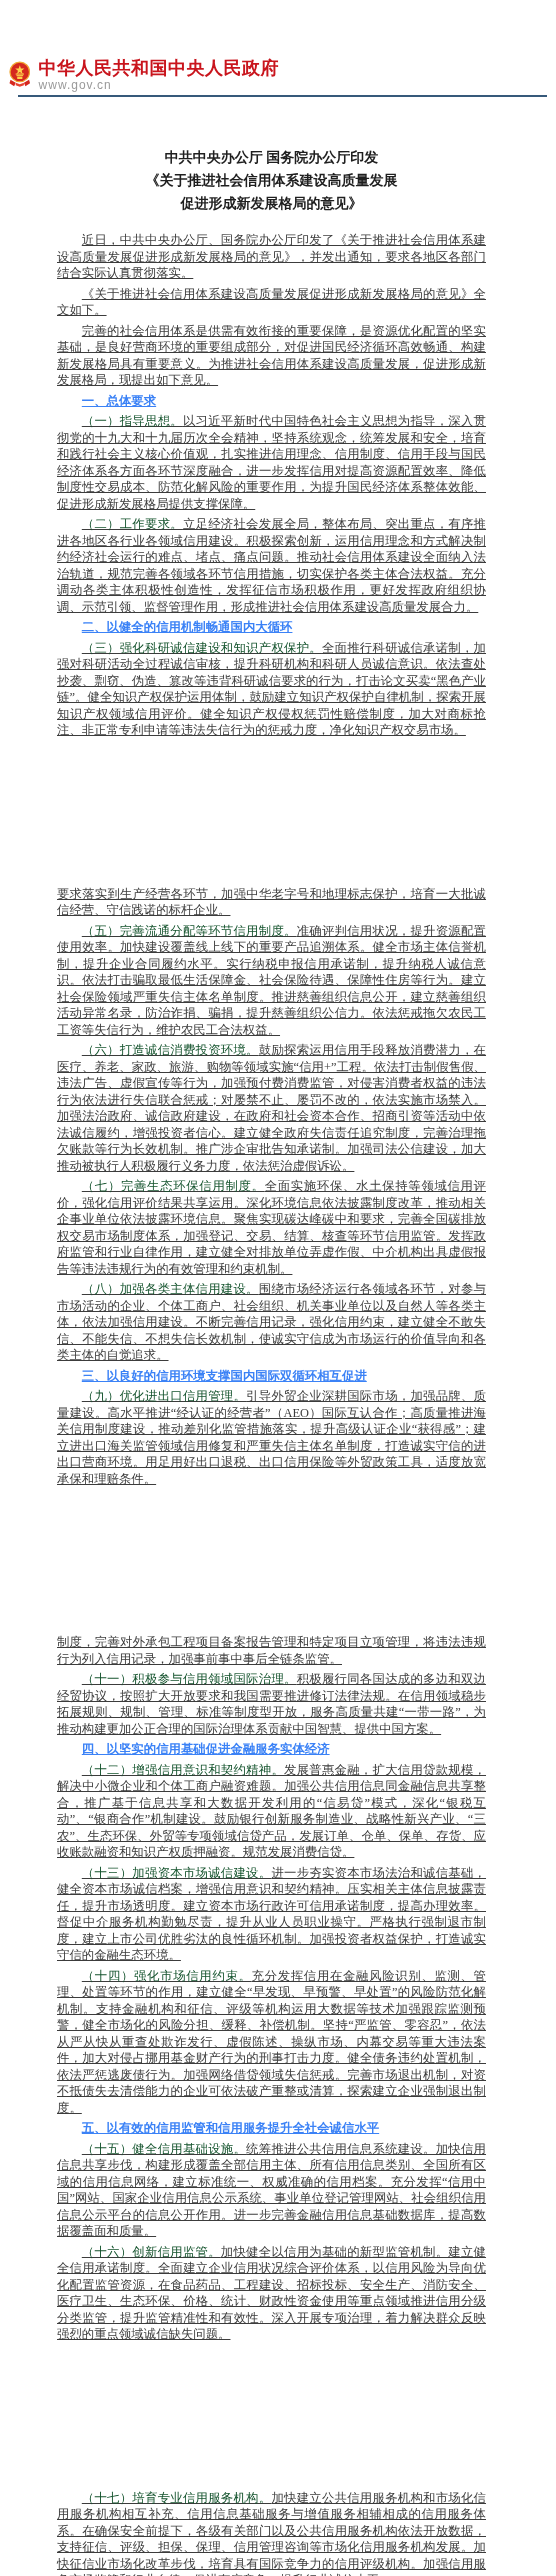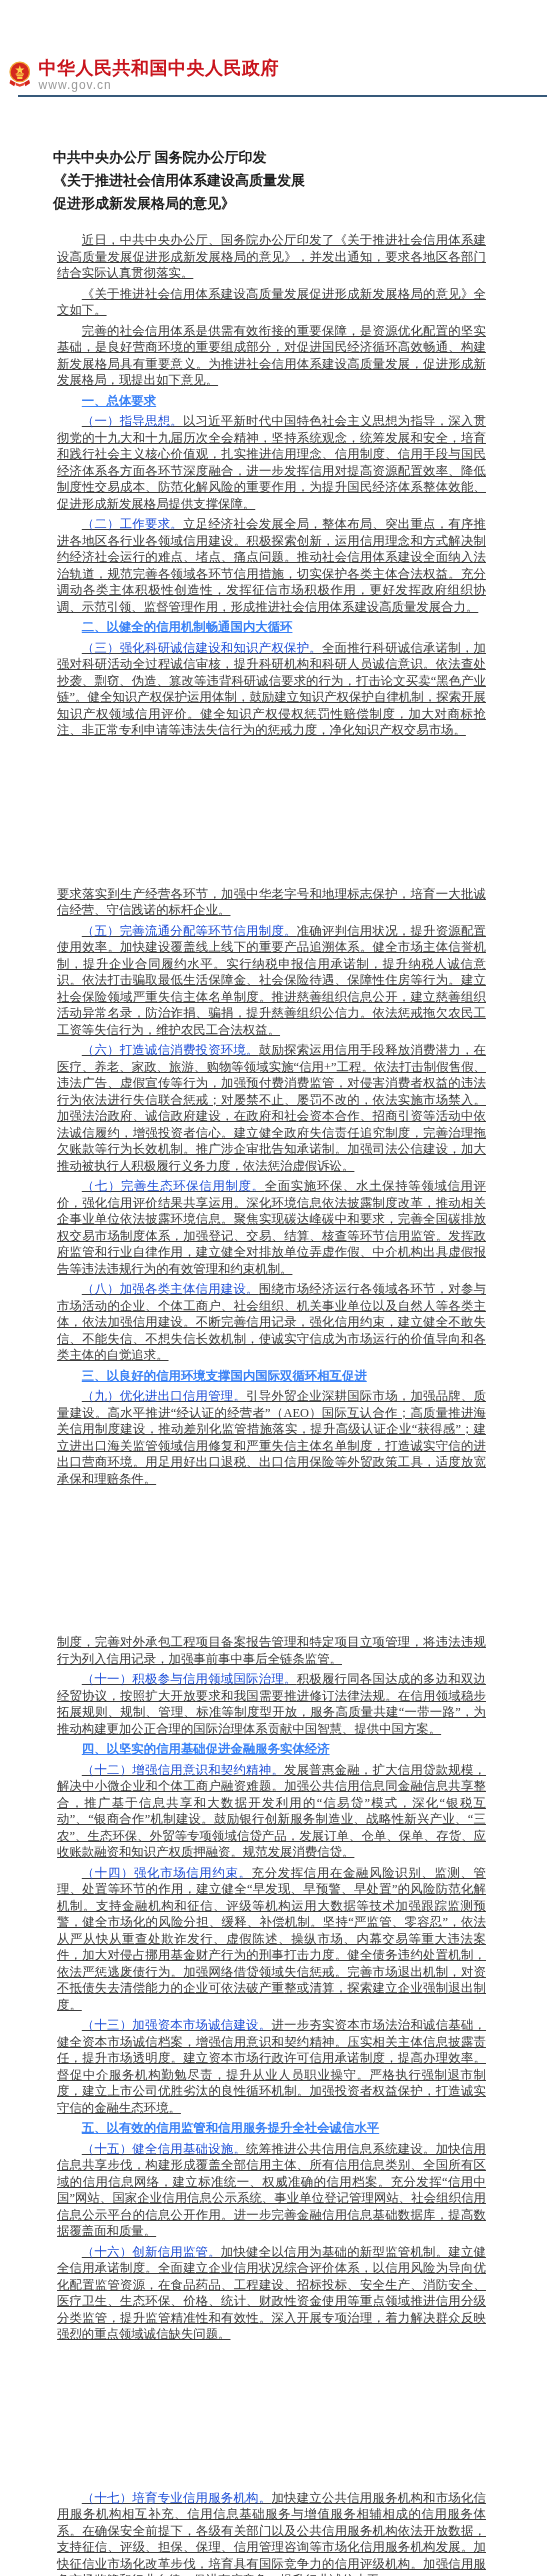--- a/index.html
+++ b/index.html
@@ -10,28 +10,28 @@
   .site-header{padding:61px 0 0 8.8px;background:#fff;}
   .brand{display:flex;align-items:flex-start;}
   .emblem{width:21.6px;height:26px;margin-right:8.2px;flex:0 0 auto;}
   .brand-text{display:flex;flex-direction:column;}
   .site-title{font-family:"Liberation Sans","DejaVu Sans",sans-serif;font-weight:700;font-size:18px;line-height:15.5px;letter-spacing:0.5px;}
   .site-url{font-family:"Liberation Sans","DejaVu Sans",sans-serif;font-size:12px;color:#9a9a9a;letter-spacing:1px;margin-top:1.5px;}
   .header-rule{height:1.5px;margin:3.1px 8.8px 0 8.8px;}
 
   
   .content{width:437px;margin:0 auto 0 53px;}
-  .article-title{margin-top:49px;text-align:left;font-weight:700;color:#1f1f1f;font-size:14px;line-height:23px;}
+  .article-title{margin-top:49px;text-align:center;font-weight:700;color:#1f1f1f;font-size:14px;line-height:23px;}
   .article-title div{white-space:nowrap;}
   .article-body{margin-top:17.5px;font-size:12.4px;line-height:16.5px;text-align:justify;}
   .article-body p{margin:4px;text-decoration:underline;}
   p.para,p.sub,p.heading{text-indent:2em;}
   p.cont{text-indent:0;}
   p.heading{font-family:"Liberation Sans","DejaVu Sans",sans-serif;font-weight:700;color:#3b82f6;}
-  p.sub .lead{color:#1d4ed8;}
+  p.sub .lead{color:#14532d;}
   .gap{height:139px;}
 </style>
 </head>
 <body>
 
 <div class="page">
 
   <div class="site-header">
     <div class="brand">
       <svg class="emblem" viewBox="0 0 42 50">
@@ -75,22 +75,22 @@
         <p class="sub"><span class="lead">（六）打造诚信消费投资环境。</span>鼓励探索运用信用手段释放消费潜力，在医疗、养老、家政、旅游、购物等领域实施“信用+”工程。依法打击制假售假、违法广告、虚假宣传等行为，加强预付费消费监管，对侵害消费者权益的违法行为依法进行失信联合惩戒；对屡禁不止、屡罚不改的，依法实施市场禁入。加强法治政府、诚信政府建设，在政府和社会资本合作、招商引资等活动中依法诚信履约，增强投资者信心。建立健全政府失信责任追究制度，完善治理拖欠账款等行为长效机制。推广涉企审批告知承诺制。加强司法公信建设，加大推动被执行人积极履行义务力度，依法惩治虚假诉讼。</p>
         <p class="sub"><span class="lead">（七）完善生态环保信用制度。</span>全面实施环保、水土保持等领域信用评价，强化信用评价结果共享运用。深化环境信息依法披露制度改革，推动相关企事业单位依法披露环境信息。聚焦实现碳达峰碳中和要求，完善全国碳排放权交易市场制度体系，加强登记、交易、结算、核查等环节信用监管。发挥政府监管和行业自律作用，建立健全对排放单位弄虚作假、中介机构出具虚假报告等违法违规行为的有效管理和约束机制。</p>
         <p class="sub"><span class="lead">（八）加强各类主体信用建设。</span>围绕市场经济运行各领域各环节，对参与市场活动的企业、个体工商户、社会组织、机关事业单位以及自然人等各类主体，依法加强信用建设。不断完善信用记录，强化信用约束，建立健全不敢失信、不能失信、不想失信长效机制，使诚实守信成为市场运行的价值导向和各类主体的自觉追求。</p>
         <p class="heading">三、以良好的信用环境支撑国内国际双循环相互促进</p>
         <p class="sub"><span class="lead">（九）优化进出口信用管理。</span>引导外贸企业深耕国际市场，加强品牌、质量建设。高水平推进“经认证的经营者”（AEO）国际互认合作；高质量推进海关信用制度建设，推动差别化监管措施落实，提升高级认证企业“获得感”；建立进出口海关监管领域信用修复和严重失信主体名单制度，打造诚实守信的进出口营商环境。用足用好出口退税、出口信用保险等外贸政策工具，适度放宽承保和理赔条件。</p>
         <div class="gap"></div>
         <p class="cont">制度，完善对外承包工程项目备案报告管理和特定项目立项管理，将违法违规行为列入信用记录，加强事前事中事后全链条监管。</p>
         <p class="sub"><span class="lead">（十一）积极参与信用领域国际治理。</span>积极履行同各国达成的多边和双边经贸协议，按照扩大开放要求和我国需要推进修订法律法规。在信用领域稳步拓展规则、规制、管理、标准等制度型开放，服务高质量共建“一带一路”，为推动构建更加公正合理的国际治理体系贡献中国智慧、提供中国方案。</p>
         <p class="heading">四、以坚实的信用基础促进金融服务实体经济</p>
         <p class="sub"><span class="lead">（十二）增强信用意识和契约精神。</span>发展普惠金融，扩大信用贷款规模，解决中小微企业和个体工商户融资难题。加强公共信用信息同金融信息共享整合，推广基于信息共享和大数据开发利用的“信易贷”模式，深化“银税互动”、“银商合作”机制建设。鼓励银行创新服务制造业、战略性新兴产业、“三农”、生态环保、外贸等专项领域信贷产品，发展订单、仓单、保单、存货、应收账款融资和知识产权质押融资。规范发展消费信贷。</p>
+        <p class="sub"><span class="lead">（十三）加强资本市场诚信建设。</span>进一步夯实资本市场法治和诚信基础，健全资本市场诚信档案，增强信用意识和契约精神。压实相关主体信息披露责任，提升市场透明度。建立资本市场行政许可信用承诺制度，提高办理效率。督促中介服务机构勤勉尽责，提升从业人员职业操守。严格执行强制退市制度，建立上市公司优胜劣汰的良性循环机制。加强投资者权益保护，打造诚实守信的金融生态环境。</p>
         <p class="sub"><span class="lead">（十四）强化市场信用约束。</span>充分发挥信用在金融风险识别、监测、管理、处置等环节的作用，建立健全“早发现、早预警、早处置”的风险防范化解机制。支持金融机构和征信、评级等机构运用大数据等技术加强跟踪监测预警，健全市场化的风险分担、缓释、补偿机制。坚持“严监管、零容忍”，依法从严从快从重查处欺诈发行、虚假陈述、操纵市场、内幕交易等重大违法案件，加大对侵占挪用基金财产行为的刑事打击力度。健全债务违约处置机制，依法严惩逃废债行为。加强网络借贷领域失信惩戒。完善市场退出机制，对资不抵债失去清偿能力的企业可依法破产重整或清算，探索建立企业强制退出制度。</p>
-        <p class="sub"><span class="lead">（十三）加强资本市场诚信建设。</span>进一步夯实资本市场法治和诚信基础，健全资本市场诚信档案，增强信用意识和契约精神。压实相关主体信息披露责任，提升市场透明度。建立资本市场行政许可信用承诺制度，提高办理效率。督促中介服务机构勤勉尽责，提升从业人员职业操守。严格执行强制退市制度，建立上市公司优胜劣汰的良性循环机制。加强投资者权益保护，打造诚实守信的金融生态环境。</p>
         <p class="heading">五、以有效的信用监管和信用服务提升全社会诚信水平</p>
         <p class="sub"><span class="lead">（十五）健全信用基础设施。</span>统筹推进公共信用信息系统建设。加快信用信息共享步伐，构建形成覆盖全部信用主体、所有信用信息类别、全国所有区域的信用信息网络，建立标准统一、权威准确的信用档案。充分发挥“信用中国”网站、国家企业信用信息公示系统、事业单位登记管理网站、社会组织信用信息公示平台的信息公开作用。进一步完善金融信用信息基础数据库，提高数据覆盖面和质量。</p>
         <p class="sub"><span class="lead">（十六）创新信用监管。</span>加快健全以信用为基础的新型监管机制。建立健全信用承诺制度。全面建立企业信用状况综合评价体系，以信用风险为导向优化配置监管资源，在食品药品、工程建设、招标投标、安全生产、消防安全、医疗卫生、生态环保、价格、统计、财政性资金使用等重点领域推进信用分级分类监管，提升监管精准性和有效性。深入开展专项治理，着力解决群众反映强烈的重点领域诚信缺失问题。</p>
         <div class="gap"></div>
         <p class="sub"><span class="lead">（十七）培育专业信用服务机构。</span>加快建立公共信用服务机构和市场化信用服务机构相互补充、信用信息基础服务与增值服务相辅相成的信用服务体系。在确保安全前提下，各级有关部门以及公共信用服务机构依法开放数据，支持征信、评级、担保、保理、信用管理咨询等市场化信用服务机构发展。加快征信业市场化改革步伐，培育具有国际竞争力的信用评级机构。加强信用服务市场监管和行业自律，促进有序竞争，提升行业诚信水平。</p>
       </div>
 
   </div>
 
 </div>

